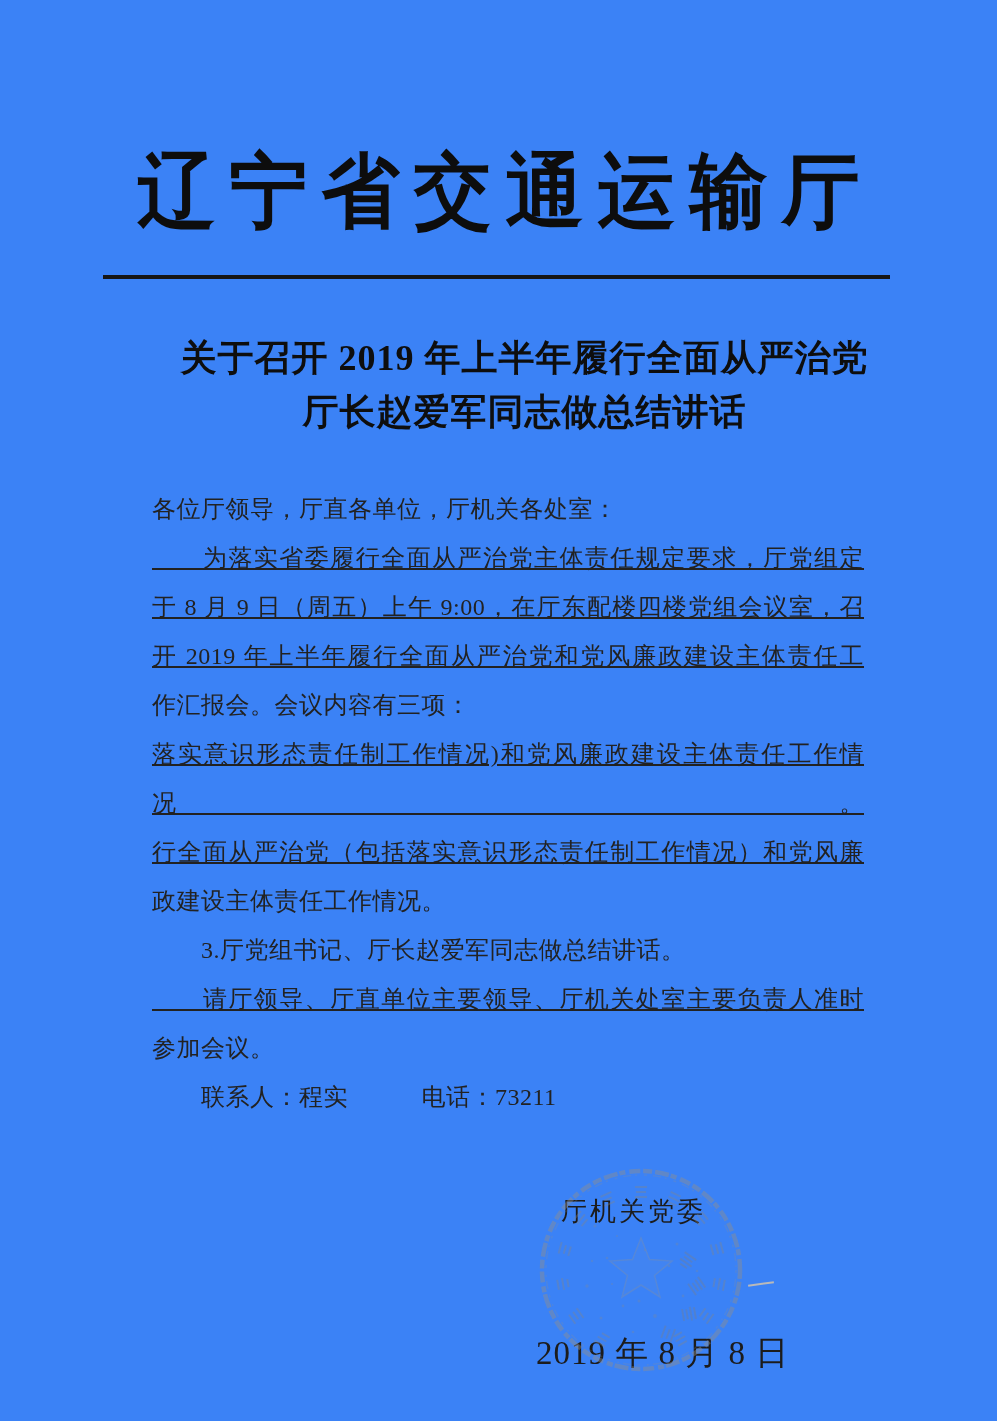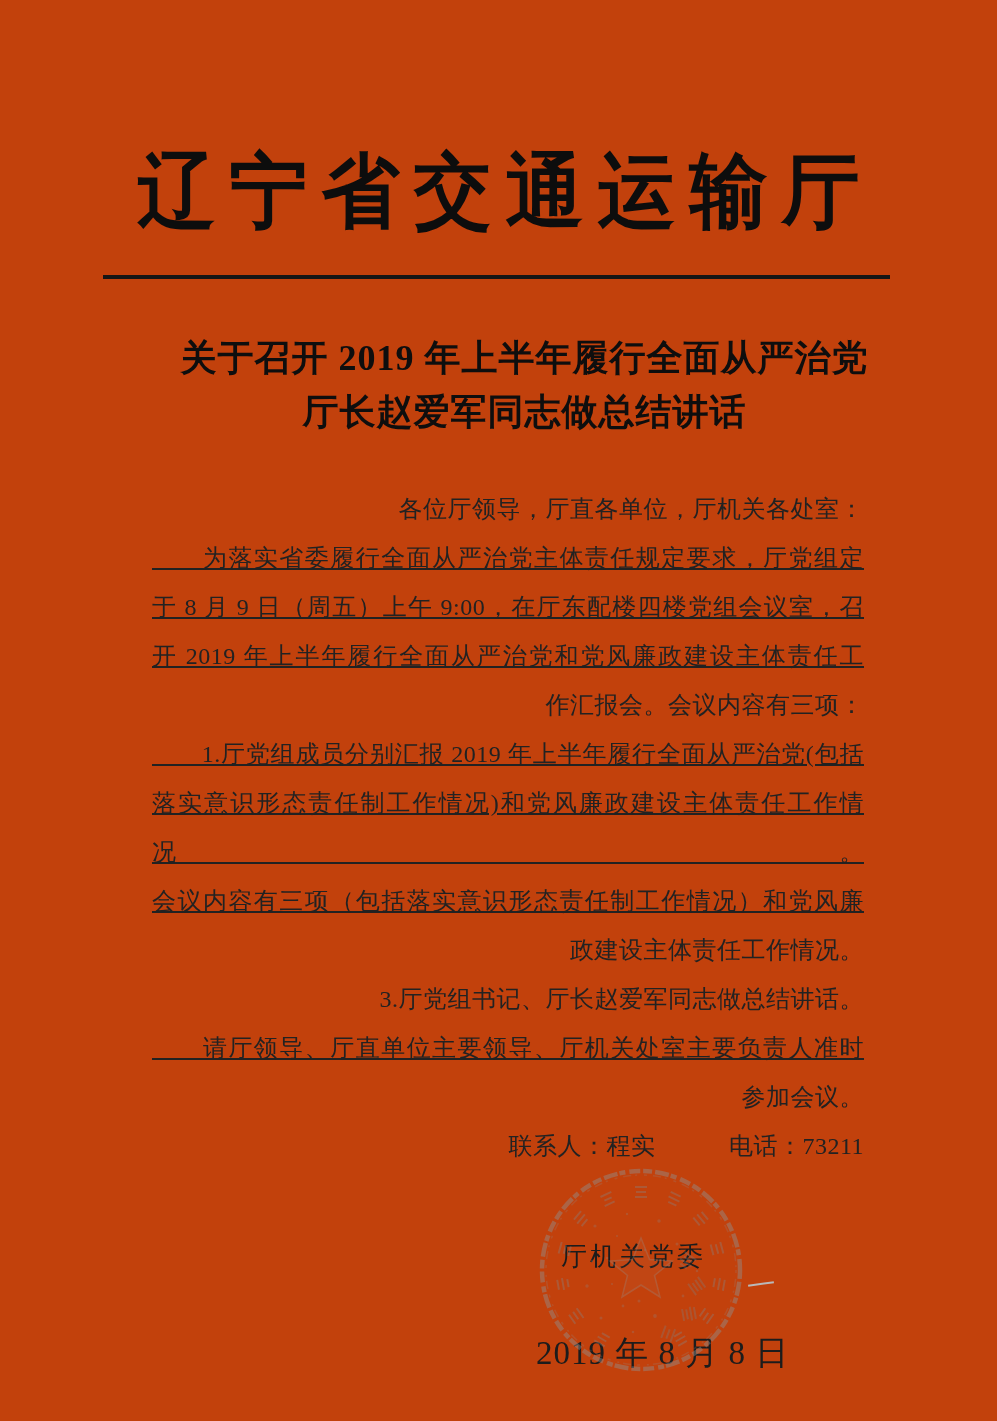--- a/index.html
+++ b/index.html
@@ -1,21 +1,21 @@
 <!DOCTYPE html>
 <html><head>
 <meta charset="utf-8">
 <style>
   html, body { margin: 0; padding: 0; background: #e8e8e8; }
   .page {
     position: relative;
     width: 997px;
     height: 1421px;
     margin: 0 auto;
-    background: #c2410c;
+    background: #3b82f6;
     overflow: hidden;
     font-family: "Liberation Serif", "DejaVu Serif", serif;
     color: #1f1f1f;
   }
   .letterhead {
     position: absolute;
     top: 146px;
     left: 0;
     width: 997px;
     text-align: center;
@@ -53,25 +53,25 @@
   .body-block {
     position: absolute;
     top: 485px;
     left: 152px;
     width: 712px;
     font-size: 24px;
     line-height: 49px;
     color: #222222;
     letter-spacing: 0.5px;
   }
-  .line { white-space: nowrap; text-align: right; }
+  .line { white-space: nowrap; text-align: left; }
   .line.fill { white-space: normal; text-align: justify; text-align-last: justify; text-decoration: underline; }
   .sign-org {
     position: absolute;
-    top: 1239px;
+    top: 1194px;
     left: 561px;
     font-size: 26px;
     color: #1c1c1c;
     letter-spacing: 3px;
     z-index: 2;
   }
   .sign-date {
     position: absolute;
     top: 1331px;
     left: 536px;
@@ -115,23 +115,22 @@
     <div>厅长赵爱军同志做总结讲话</div>
   </div>
 
   <div class="body-block">
 
   <div class="line">各位厅领导，厅直各单位，厅机关各处室：</div>
       <div class="line fill">　　为落实省委履行全面从严治党主体责任规定要求，厅党组定</div>
       <div class="line fill">于 8 月 9 日（周五）上午 9:00，在厅东配楼四楼党组会议室，召</div>
       <div class="line fill">开 2019 年上半年履行全面从严治党和党风廉政建设主体责任工</div>
       <div class="line">作汇报会。会议内容有三项：</div>
-      <div class="line fill">　　1.厅党组成员分别汇报 2019 年上半年履行全面从严治党(包括</div>
       <div class="line fill">落实意识形态责任制工作情况)和党风廉政建设主体责任工作情况。</div>
-      <div class="line fill">会议内容有三项（包括落实意识形态责任制工作情况）和党风廉</div>
+      <div class="line fill">行全面从严治党（包括落实意识形态责任制工作情况）和党风廉</div>
       <div class="line">政建设主体责任工作情况。</div>
       <div class="line">　　3.厅党组书记、厅长赵爱军同志做总结讲话。</div>
       <div class="line fill">　　请厅领导、厅直单位主要领导、厅机关处室主要负责人准时</div>
       <div class="line">参加会议。</div>
       <div class="line">　　联系人：程实　　　电话：73211</div>
     </div>
 
   <div class="sign-org">厅机关党委</div>
 
   <div class="sign-date">2019 年 8 月 8 日</div>

